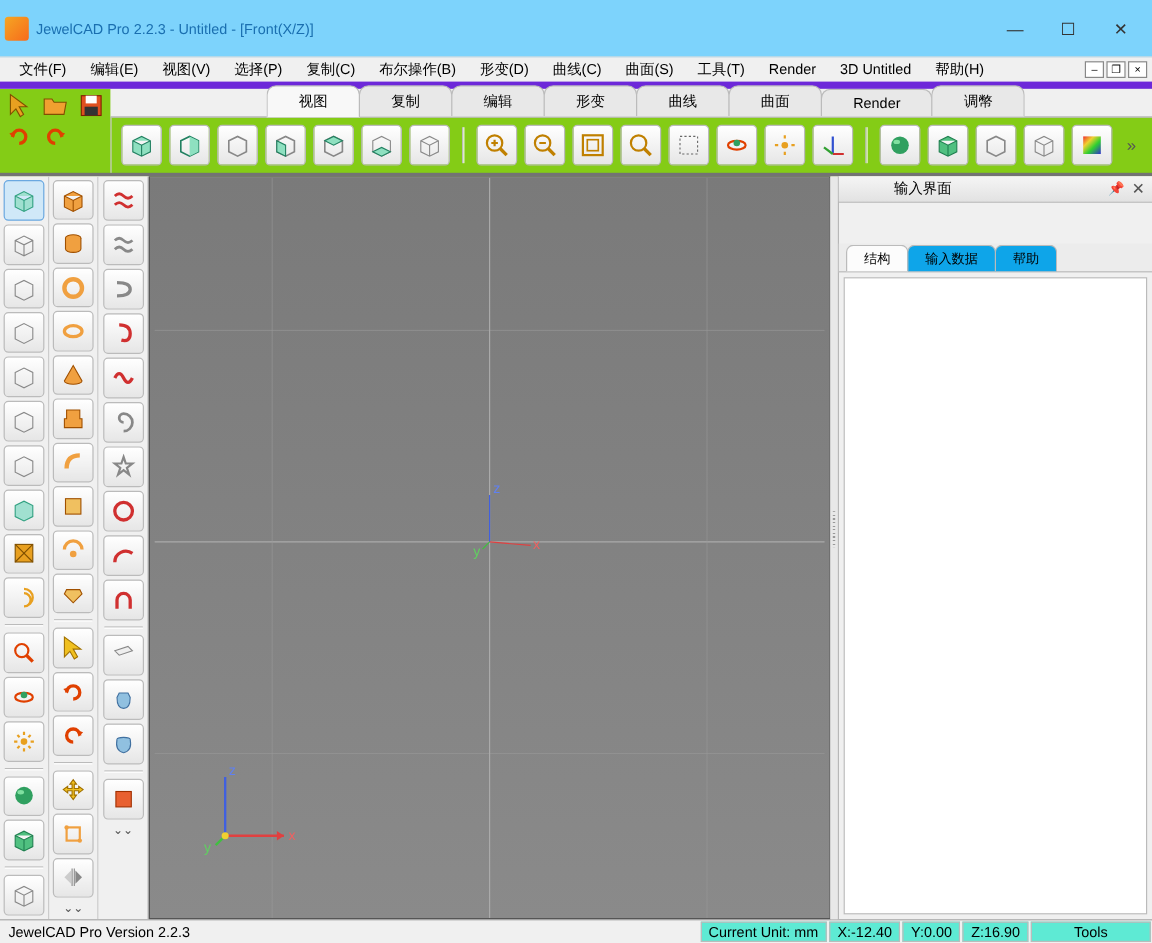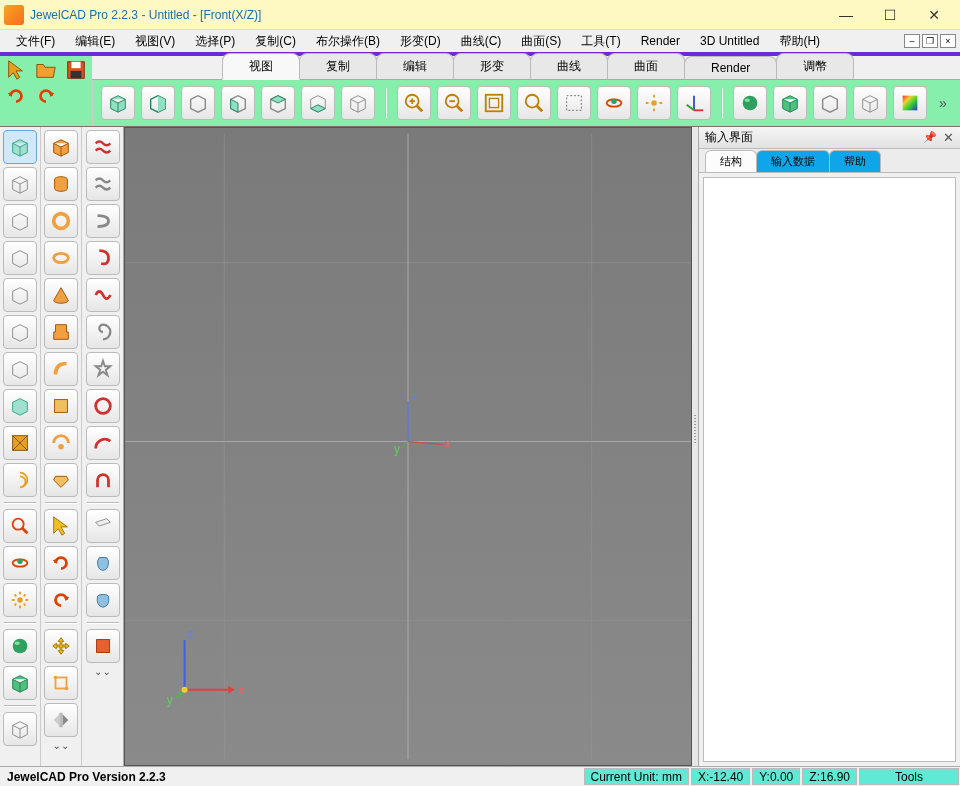--- a/index.html
+++ b/index.html
@@ -1,36 +1,36 @@
 <!DOCTYPE html>
 <html><head>
 <meta charset="utf-8">
 <style>
 * { box-sizing: border-box; margin: 0; padding: 0; font-family: "Microsoft YaHei", sans-serif; font-size: 12px; }
 body { width: 960px; height: 786px; background: #f0f0f0; display: flex; flex-direction: column; overflow: hidden; }
 
 
-.titlebar { height: 30px; background: #fef9c3; display: flex; align-items: center; padding: 0 4px; border-bottom: 1px solid #ddd; }
+.titlebar { height: 48px; background: #7dd3fc; display: flex; align-items: center; padding: 0 4px; border-bottom: 1px solid #ddd; }
 .titlebar .logo { width: 20px; height: 20px; background: linear-gradient(135deg,#f5a623,#f76b1c); border-radius: 3px; margin-right: 6px; }
 .titlebar .title { flex: 1; color: #1a6fb0; }
 .titlebar .btn { width: 44px; height: 28px; display: flex; align-items: center; justify-content: center; font-size: 14px; color: #333; }
 
 
-.menubar { height: 26px; background: #f0f0f0; display: flex; align-items: center; padding: 0 8px; gap: 4px; border-bottom: 4px solid #6d28d9; position: relative; }
+.menubar { height: 26px; background: #f0f0f0; display: flex; align-items: center; padding: 0 8px; gap: 4px; border-bottom: 6px solid #6d28d9; position: relative; }
 .menubar .item { padding: 3px 8px; border-radius: 2px; }
 .menubar .mdi { position: absolute; right: 4px; display: flex; gap: 2px; }
 .menubar .mdi .b { width: 16px; height: 14px; border: 1px solid #888; background: #fff; font-size: 9px; display: flex; align-items: center; justify-content: center; }
 
 
 .tabstrip { height: 24px; background: #f0f0f0; display: flex; align-items: flex-end; padding-left: 130px; gap: 0; border-bottom: 1px solid #aaa; }
 .tabstrip .tab { padding: 4px 26px; background: #e8e8e8; border: 1px solid #bbb; border-bottom: none; border-radius: 8px 8px 0 0; margin-right: -1px; position: relative; }
 .tabstrip .tab.active { background: #f8f8f8; z-index: 2; border-bottom: 1px solid #f8f8f8; margin-bottom: -1px; }
 
 
-.toprow { display: flex; background: #86efac; border-bottom: 1px solid #737373; }
+.toprow { display: flex; background: #84cc16; border-bottom: 3px solid #737373; }
 .toprow .mini { width: 124px; display: flex; flex-direction: column; padding: 2px 4px; gap: 2px; }
 .toprow .mini .r { display: flex; gap: 6px; }
 .toprow .main { flex: 1; display: flex; align-items: center; padding: 6px 8px; gap: 6px; border-left: 1px solid #ccc; }
 
 .ibtn { width: 34px; height: 34px; border: 1px solid #bbb; background: linear-gradient(#fff,#e6e6e6); border-radius: 4px; display: flex; align-items: center; justify-content: center; position: relative; }
 .ibtn.sm { width: 24px; height: 24px; border: none; background: none; }
 .ibtn.sm svg { width: 22px; height: 22px; }
 .ibtn svg { width: 22px; height: 22px; }
 
 .sep { width: 2px; height: 30px; border-left: 1px solid #bbb; border-right: 1px solid #fff; margin: 0 4px; }
@@ -50,35 +50,35 @@
 .viewport { flex: 1; background: linear-gradient(#7a7a7a,#8a8a8a); position: relative; border: 1px solid #555; overflow: hidden; }
 .grid line { stroke: #aaa; stroke-width: 1; }
 .grid .minor { stroke: #9a9a9a; stroke-width: 0.5; }
 .axis .x { stroke: #e04040; }
 .axis .y { stroke: #40c040; }
 .axis .z { stroke: #4060e0; }
 
 
 .rightpanel { width: 262px; background: #f0f0f0; border-left: 1px solid #aaa; display: flex; flex-direction: column; }
 .rp-hdr { height: 22px; background: linear-gradient(#f5f5f5,#e2e2e2); border-bottom: 1px solid #bbb; display: flex; align-items: center; padding: 0 6px; }
-.rp-hdr .t { flex: 1; }
+.rp-hdr .t { flex: 1; margin-left: 40px; }
 .rp-hdr .pin { font-size: 11px; color: #555; margin-right: 6px; }
 .rp-hdr .x { font-size: 13px; color: #555; }
-.rp-tabs { height: 24px; display: flex; align-items: flex-end; padding: 0 6px; border-bottom: 1px solid #bbb; background: #ececec; }
+.rp-tabs { height: 24px; display: flex; align-items: flex-end; padding: 0 6px; border-bottom: 1px solid #bbb; background: #ececec; margin-top: 34px; }
 .rp-tabs .t { padding: 3px 14px; border: 1px solid #bbb; border-bottom: none; background: #0ea5e9; border-radius: 6px 6px 0 0; margin-right: -1px; font-size: 11px; }
 .rp-tabs .t.active { background: #fcfcfc; }
 .rp-body { flex: 1; margin: 4px; background: #fff; border: 1px solid #bbb; }
 
 .splitter { width: 6px; background: #e8e8e8; cursor: ew-resize; position: relative; }
 .splitter::before { content: ''; position: absolute; left: 2px; top: 45%; width: 2px; height: 30px; background: repeating-linear-gradient(#999 0,#999 1px,transparent 1px,transparent 3px); }
 
 
 .statusbar { height: 20px; background: #f0f0f0; border-top: 1px solid #aaa; display: flex; align-items: stretch; }
 .statusbar .cell { border: 1px solid #bbb; padding: 1px 6px; display: flex; align-items: center; margin: 1px; background: #5eead4; }
-.statusbar .flex { flex: 1; font-weight: bold; }
+.statusbar .flex { flex: 1; }
 </style>
 </head>
 <body>
 
 <div class="titlebar">
   <div class="logo"></div>
   <div class="title">JewelCAD Pro 2.2.3 - Untitled - [Front(X/Z)]</div>
   <div class="btn">—</div>
   <div class="btn">☐</div>
   <div class="btn close">✕</div>

